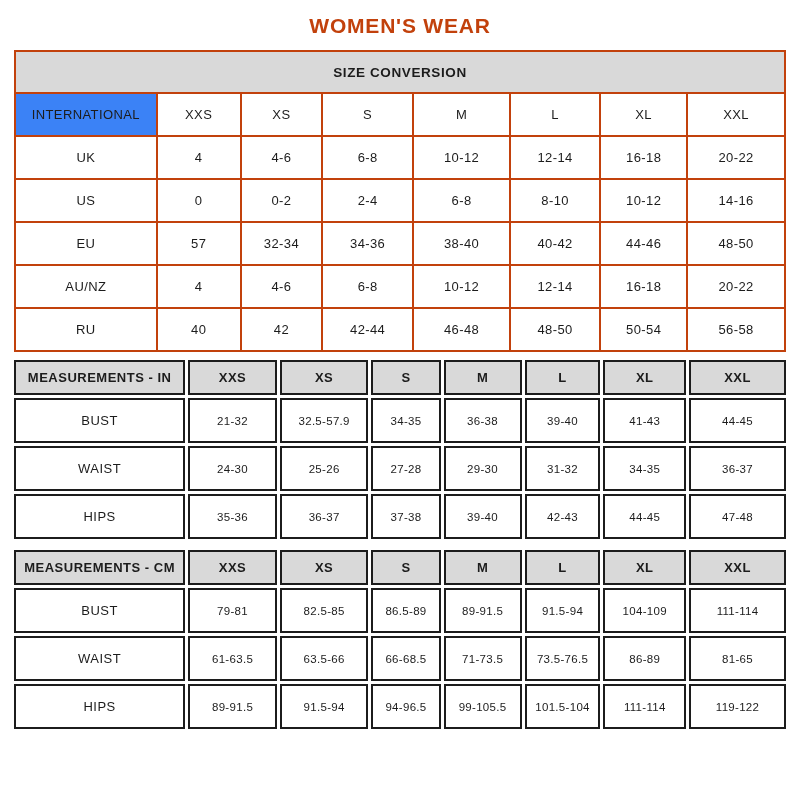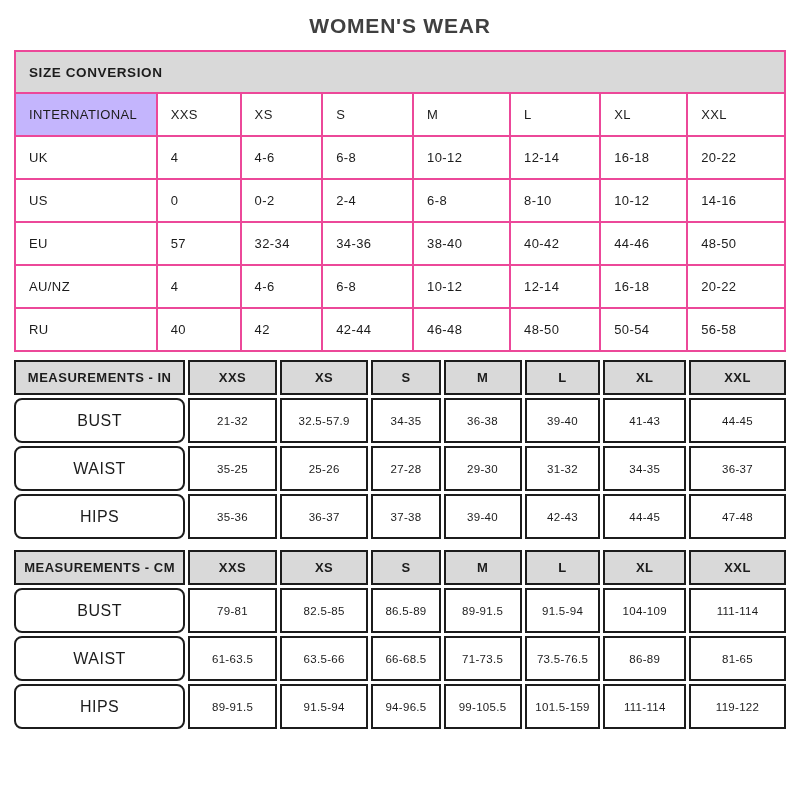--- a/index.html
+++ b/index.html
@@ -15,39 +15,40 @@
     box-sizing: border-box;
     padding: 12px 14px 10px 14px;
     background: #ffffff;
     overflow: hidden;
   }
   .page-title {
     text-align: center;
     font-size: 21px;
     font-weight: 700;
     letter-spacing: 0.8px;
-    color: #404040;
+    color: #c2410c;
     margin: 2px 0 13px 0;
     line-height: 1.1;
   }
   table {
     width: 100%;
     table-layout: fixed;
   }
   
   table.t1 {
     border-collapse: collapse;
   }
   table.t1 td {
-    border: 2px solid #ec4899;
+    border: 2px solid #c2410c;
+    text-align: center;
     vertical-align: middle;
     font-size: 13px;
     letter-spacing: 0.4px;
     height: 41px;
-    padding: 0 13px;
+    padding: 0 2px;
     background: #ffffff;
   }
   table.t1 td.caption {
     background: #d9d9d9;
     font-weight: 700;
     font-size: 13.5px;
     letter-spacing: 0.6px;
     height: 40px;
   }
   
@@ -69,24 +70,23 @@
   }
   table.spaced td.hcell {
     background: #d9d9d9;
     font-weight: 700;
     font-size: 13px;
     letter-spacing: 0.5px;
     height: 31px;
     text-align: center;
   }
   table.spaced td.label {
-    font-size: 16px;
+    font-size: 13px;
     letter-spacing: 0.5px;
     height: 41px;
-    border-radius: 8px;
   }
   table.spaced td.val {
     font-size: 11.5px;
     letter-spacing: 0.3px;
     height: 41px;
   }
   .t1-wrap { margin-top: 0; }
 </style>
 </head>
 <body>
@@ -105,21 +105,21 @@
         <col style="width:12.6%">
         <col style="width:11.7%">
         <col style="width:11.3%">
         <col style="width:12.7%">
       </colgroup>
       <tbody>
           <tr>
             <td colspan="8" class="caption">SIZE CONVERSION</td>
           </tr>
           <tr>
-            <td class="hcell first" style="background: #c4b5fd; font-weight: normal;">INTERNATIONAL</td>
+            <td class="hcell first" style="background: #3b82f6; font-weight: normal;">INTERNATIONAL</td>
             <td class="hcell" style="background: rgb(255, 255, 255); font-weight: normal;">XXS</td>
             <td class="hcell" style="background: rgb(255, 255, 255); font-weight: normal;">XS</td>
             <td class="hcell" style="background: rgb(255, 255, 255); font-weight: normal;">S</td>
             <td class="hcell" style="background: rgb(255, 255, 255); font-weight: normal;">M</td>
             <td class="hcell" style="background: rgb(255, 255, 255); font-weight: normal;">L</td>
             <td class="hcell" style="background: rgb(255, 255, 255); font-weight: normal;">XL</td>
             <td class="hcell" style="background: rgb(255, 255, 255); font-weight: normal;">XXL</td>
           </tr>
           <tr>
             <td class="label first">UK</td>
@@ -203,21 +203,21 @@
             <td class="val">21-32</td>
             <td class="val">32.5-57.9</td>
             <td class="val">34-35</td>
             <td class="val">36-38</td>
             <td class="val">39-40</td>
             <td class="val">41-43</td>
             <td class="val">44-45</td>
           </tr>
           <tr>
             <td class="label first">WAIST</td>
-            <td class="val">35-25</td>
+            <td class="val">24-30</td>
             <td class="val">25-26</td>
             <td class="val">27-28</td>
             <td class="val">29-30</td>
             <td class="val">31-32</td>
             <td class="val">34-35</td>
             <td class="val">36-37</td>
           </tr>
           <tr>
             <td class="label first">HIPS</td>
             <td class="val">35-36</td>
@@ -274,21 +274,21 @@
             <td class="val">73.5-76.5</td>
             <td class="val">86-89</td>
             <td class="val">81-65</td>
           </tr>
           <tr>
             <td class="label first">HIPS</td>
             <td class="val">89-91.5</td>
             <td class="val">91.5-94</td>
             <td class="val">94-96.5</td>
             <td class="val">99-105.5</td>
-            <td class="val">101.5-159</td>
+            <td class="val">101.5-104</td>
             <td class="val">111-114</td>
             <td class="val">119-122</td>
           </tr>
         </tbody>
     </table>
   </div>
 
 </div>
 
 </body></html>

